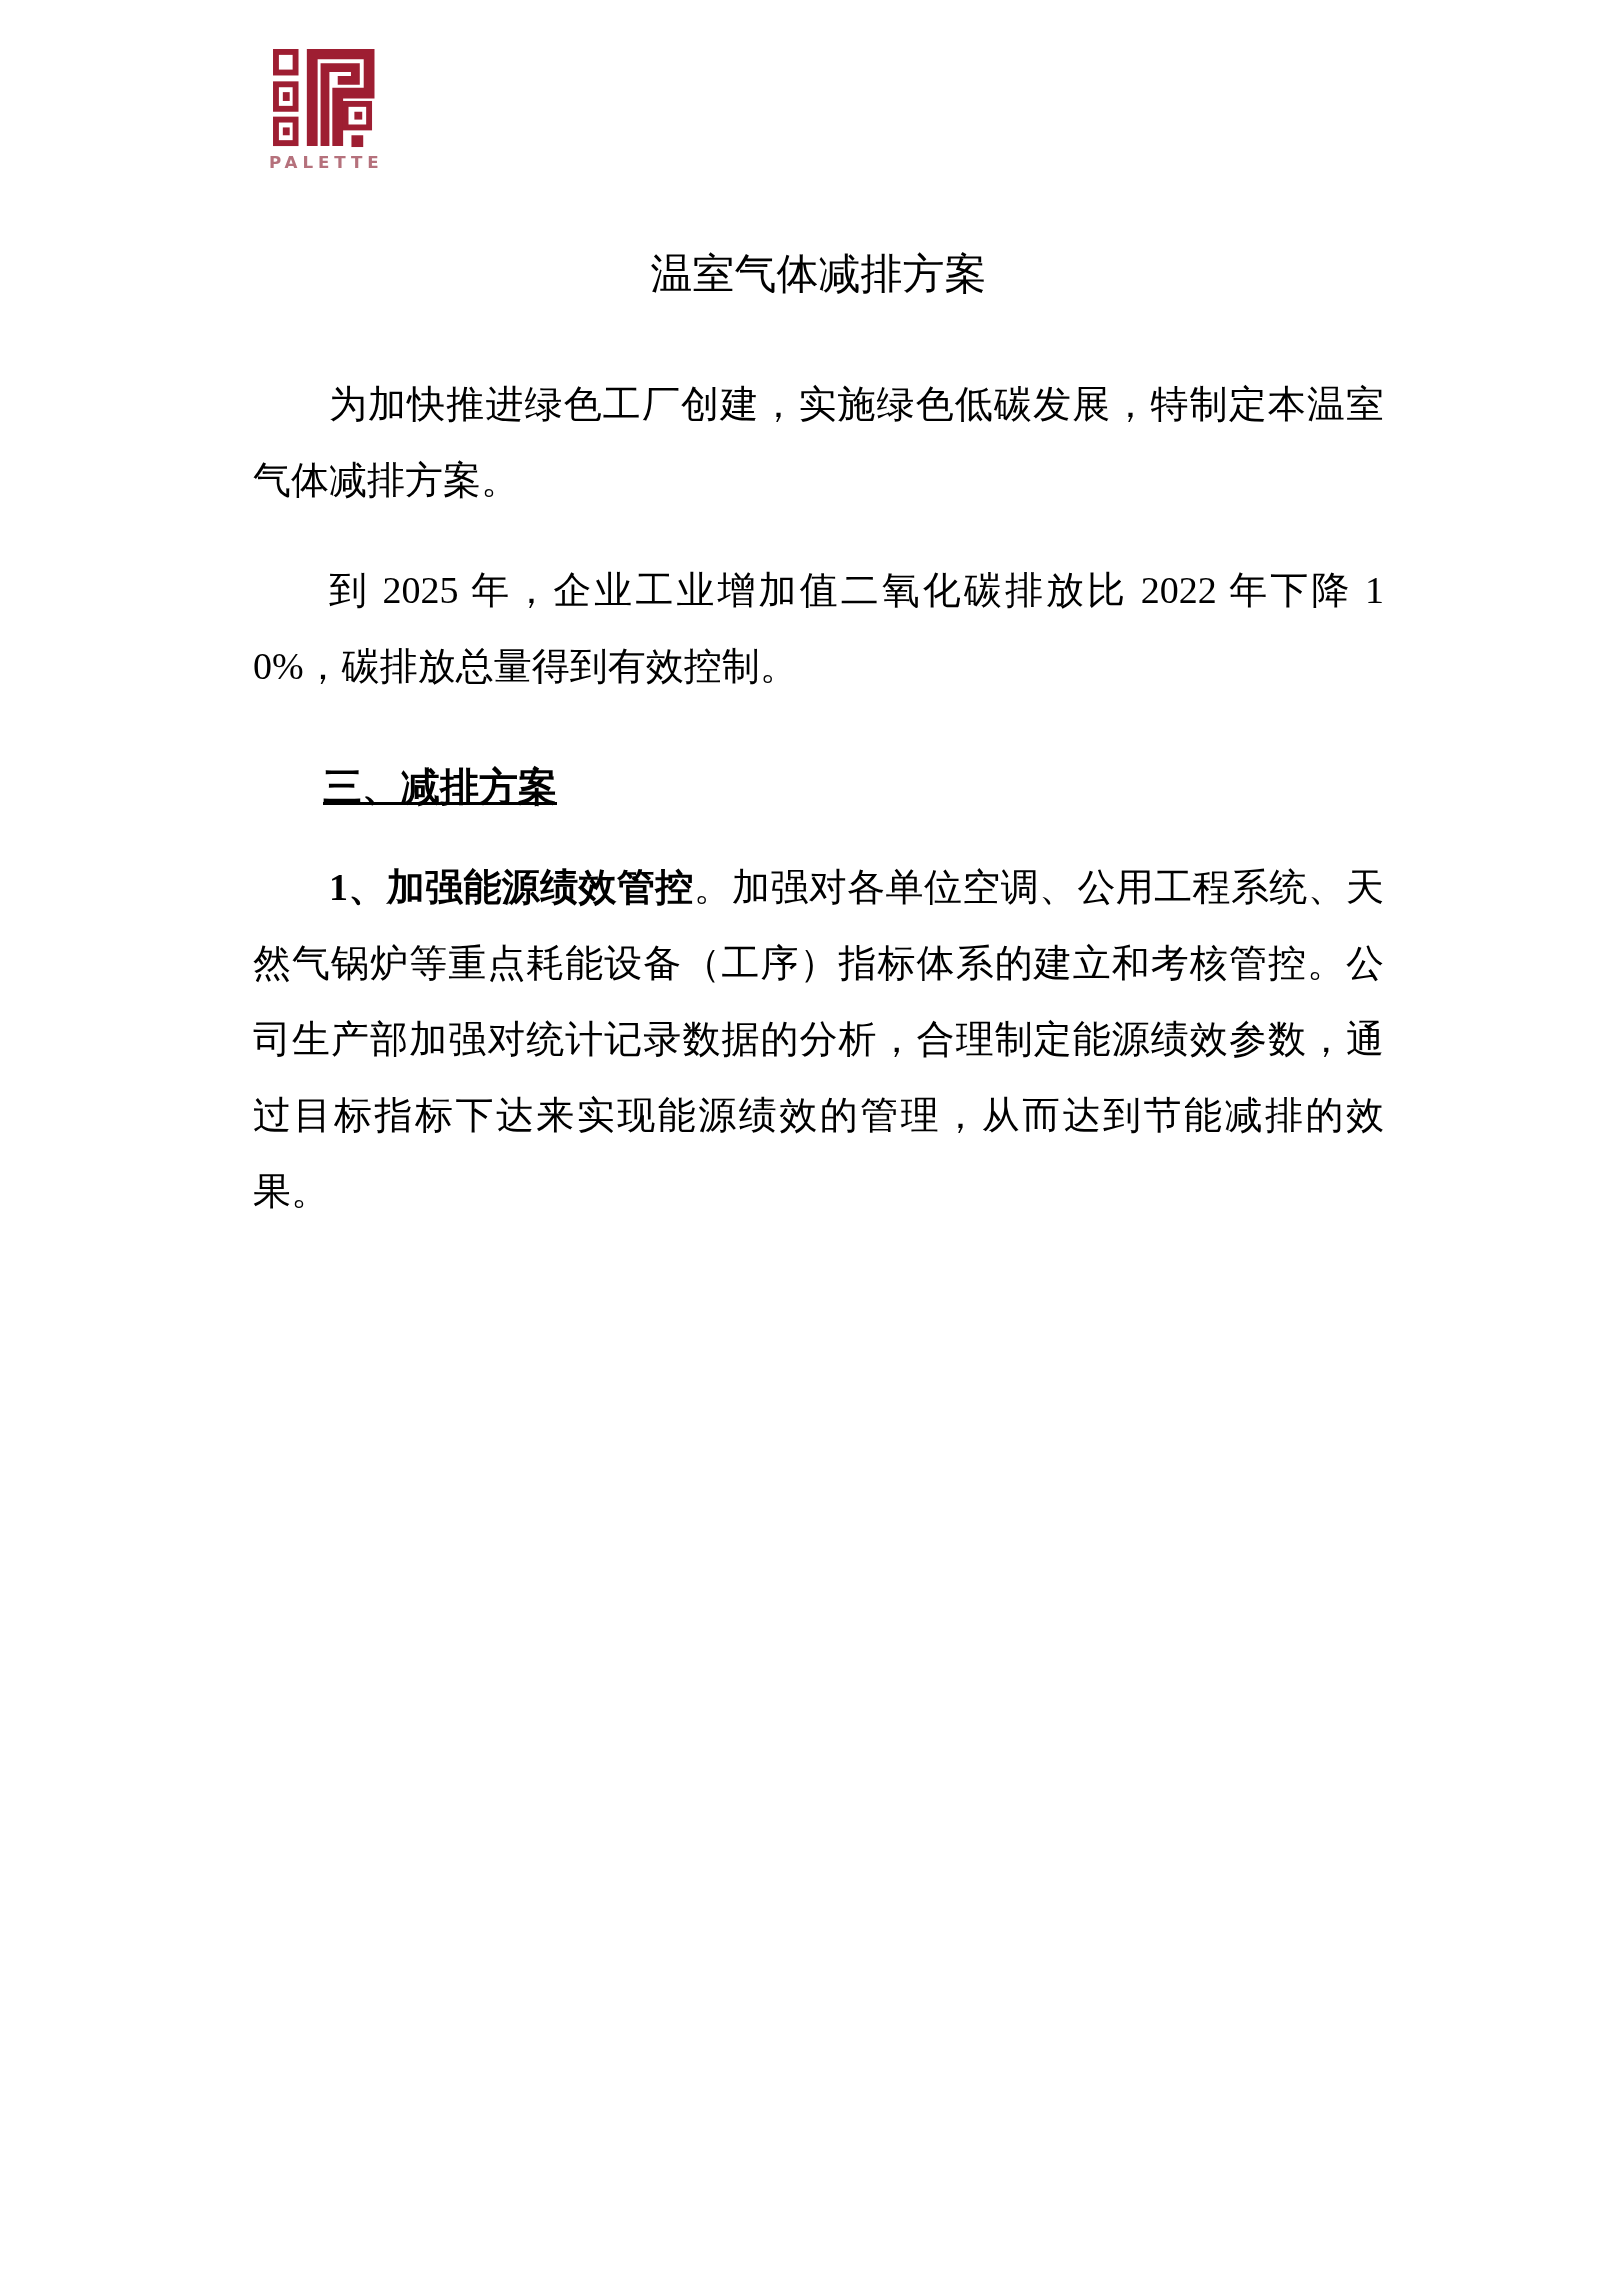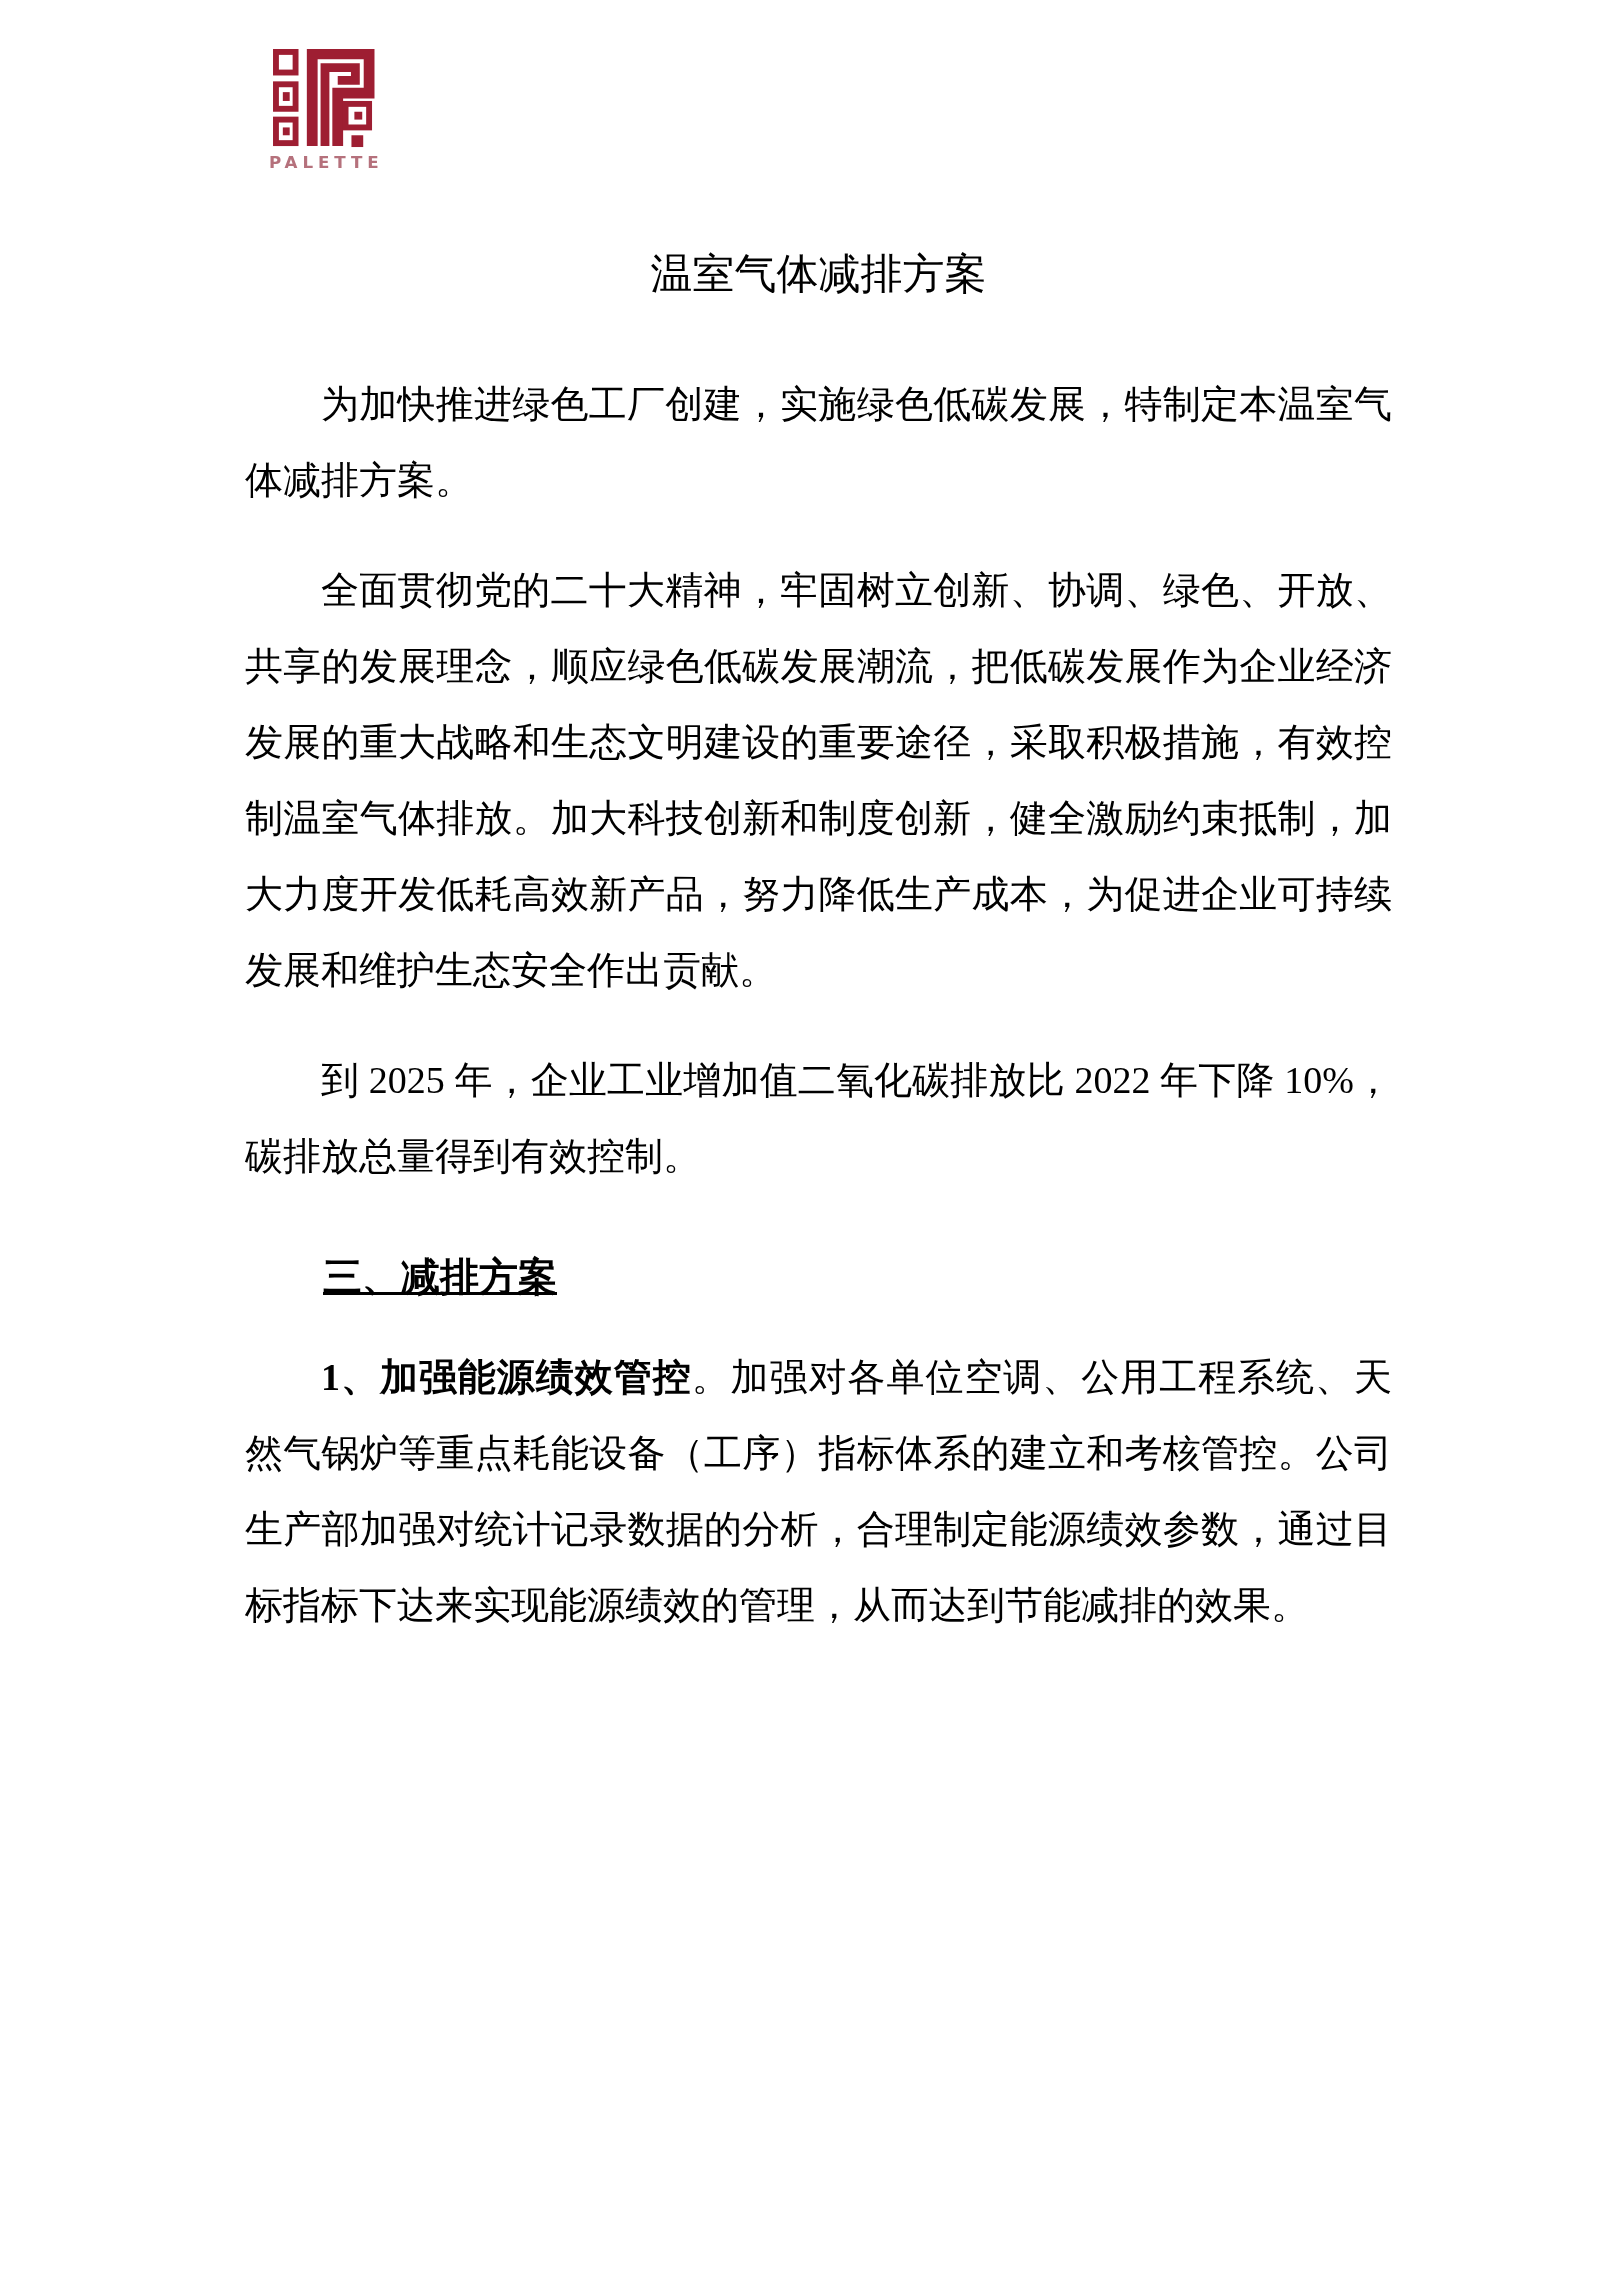--- a/index.html
+++ b/index.html
@@ -49,21 +49,21 @@
     width: 1147px;
   }
   .title {
     margin: 250px 0 0 0;
     font-size: 42px;
     line-height: 49px;
     font-weight: normal;
     text-align: center;
   }
   .doc p {
-    margin: 0;
+    margin: 8px;
     font-size: 38px;
     line-height: 76px;
     text-align: justify;
     text-justify: inter-character;
     text-indent: 2em;
     word-break: break-all;
   }
   .doc h2 {
     margin: 0;
     font-size: 39px;
@@ -127,21 +127,20 @@
       <rect x="80" y="88" width="12" height="12" fill="currentColor" stroke="none"></rect>
     </svg>
     <div class="brand-word">PALETTE</div>
   </div>
 
   <div class="doc">
     <h1 class="title">温室气体减排方案</h1>
 
     <p class="m-intro">为加快推进绿色工厂创建，实施绿色低碳发展，特制定本温室气体减排方案。</p>
 
-    <p class="m-guide">全面贯彻党的二十大精神，牢固树立创新、协调、绿色、开放、共享的发展理念，顺应绿色低碳发展潮流，把低碳发展作为企业经济发展的重大战略和生态文明建设的重要途径，采取积极措施，有效控制温室气体排放。加大科技创新和制度创新，健全激励约束抵制，加大力度开发低耗高效新产品，努力降低生产成本，为促进企业可持续发展和维护生态安全作出贡献。</p>
 
     <p class="m-target">到 2025 年，企业工业增加值二氧化碳排放比 2022 年下降 10%，碳排放总量得到有效控制。</p>
 
     <h2 class="m-h3">三、减排方案</h2>
     <p class="m-plan"><span class="lead-bold">1、加强能源绩效管控</span><span>。加强对各单位空调、公用工程系统、天然气锅炉等重点耗能设备（工序）指标体系的建立和考核管控。公司生产部加强对统计记录数据的分析，合理制定能源绩效参数，通过目标指标下达来实现能源绩效的管理，从而达到节能减排的效果。</span></p>
   </div>
 
   <div class="footer">
     <svg class="mark" viewBox="0 0 104 102" style="color:#2e2e5c">
       <rect x="3" y="3" width="20" height="21" fill="none" stroke="currentColor" stroke-width="6"></rect>

